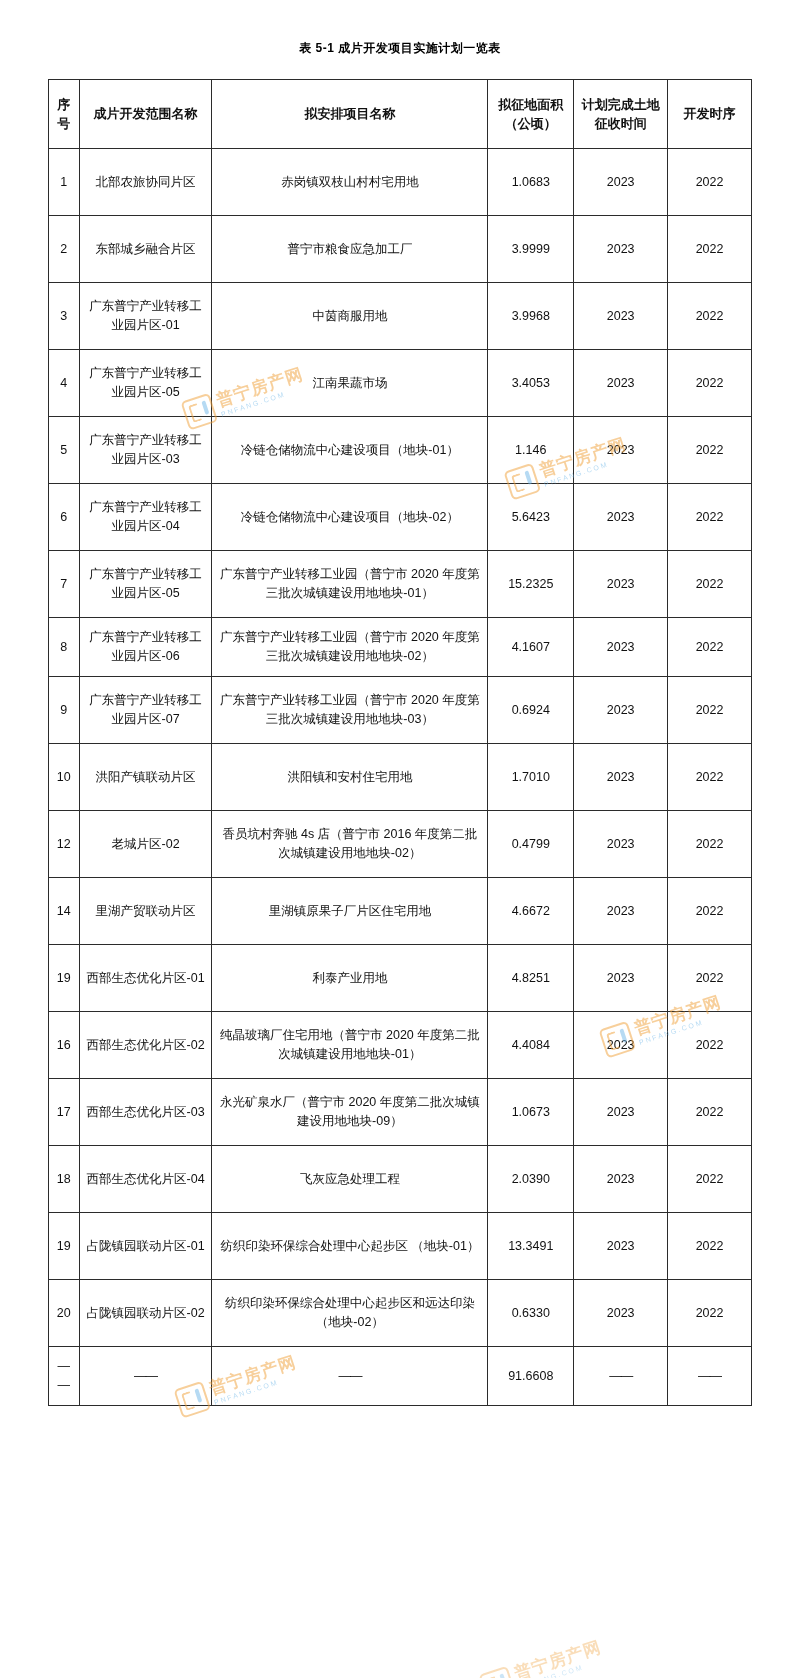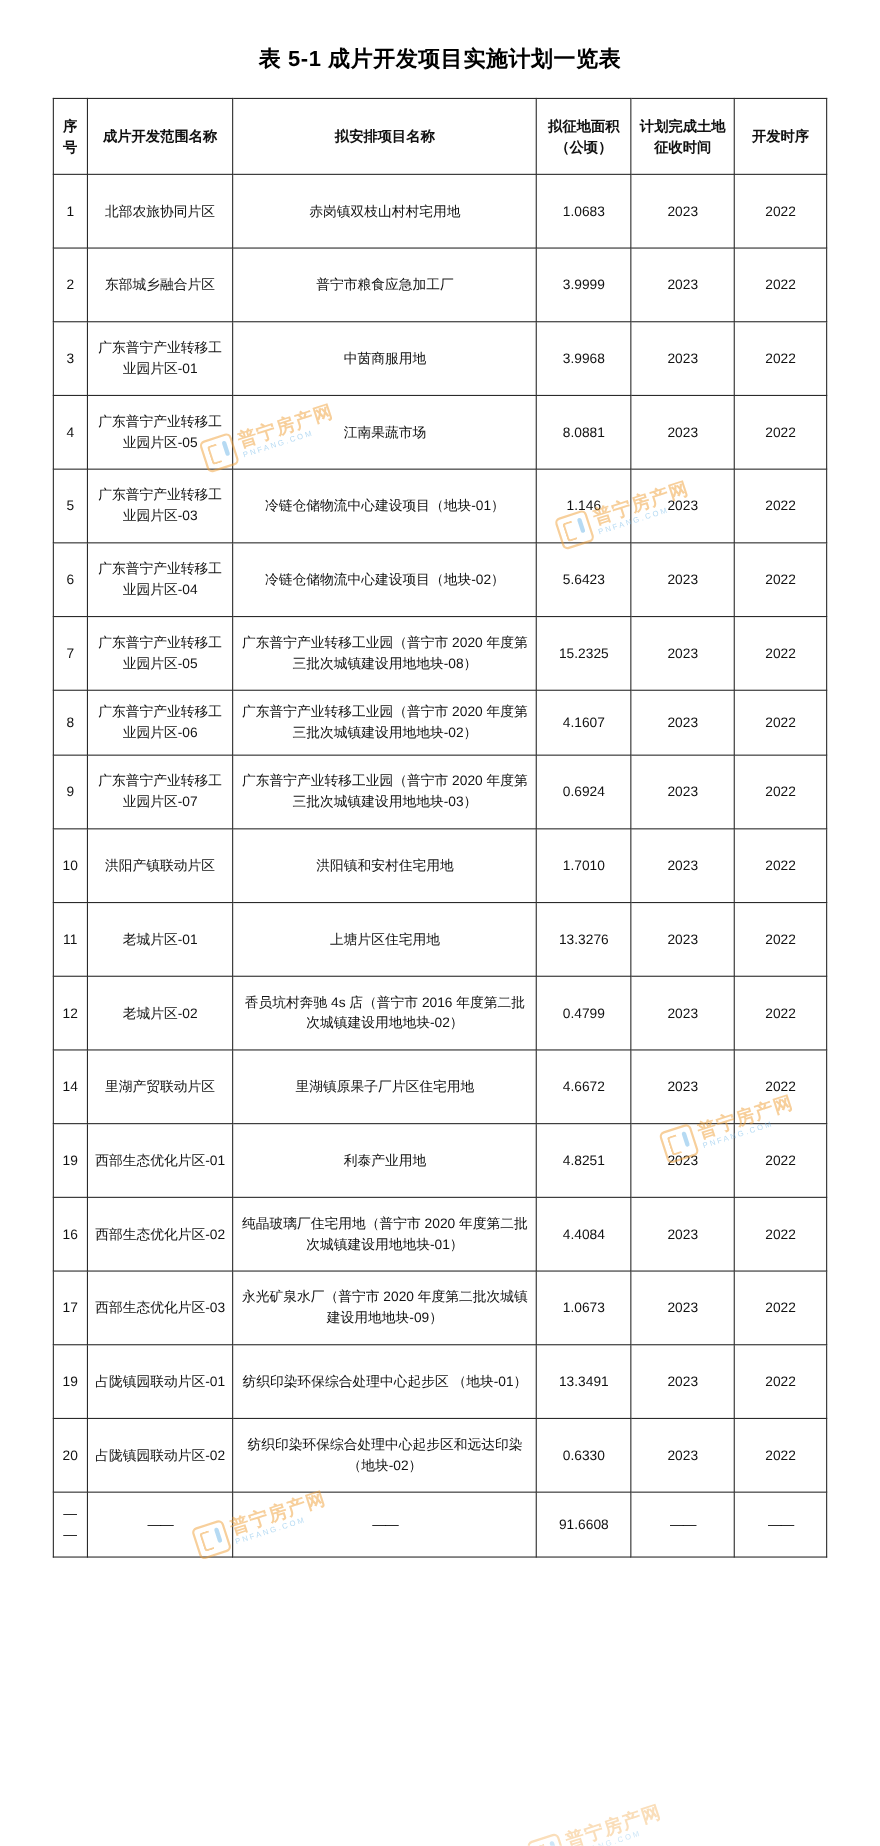--- a/index.html
+++ b/index.html
@@ -17,21 +17,21 @@
   }
   .page {
     position: relative;
     width: 800px;
     min-height: 1678px;
     box-sizing: border-box;
     padding: 30px 24px 24px 24px;
   }
   .doc-title {
     text-align: center;
-    font-size: 20px;
+    font-size: 12px;
     font-weight: bold;
     letter-spacing: 0.5px;
     margin: 10px 0 22px 0;
     color: #000;
   }
   table.plan {
     border-collapse: collapse;
     width: 704px;
     margin: 0 auto;
     table-layout: fixed;
@@ -194,21 +194,21 @@
         <td class="proj">中茵商服用地</td>
         <td>3.9968</td>
         <td>2023</td>
         <td>2022</td>
       </tr>
 
       <tr class="r-tall">
         <td class="idx">4</td>
         <td class="zone">广东普宁产业转移工业园片区-05</td>
         <td class="proj">江南果蔬市场</td>
-        <td>8.0881</td>
+        <td>3.4053</td>
         <td>2023</td>
         <td>2022</td>
       </tr>
 
       <tr class="r-tall">
         <td class="idx">5</td>
         <td class="zone">广东普宁产业转移工业园片区-03</td>
         <td class="proj">冷链仓储物流中心建设项目（地块-01）</td>
         <td>1.146</td>
         <td>2023</td>
@@ -220,21 +220,21 @@
         <td class="zone">广东普宁产业转移工业园片区-04</td>
         <td class="proj">冷链仓储物流中心建设项目（地块-02）</td>
         <td>5.6423</td>
         <td>2023</td>
         <td>2022</td>
       </tr>
 
       <tr class="r-tall">
         <td class="idx">7</td>
         <td class="zone">广东普宁产业转移工业园片区-05</td>
-        <td class="proj">广东普宁产业转移工业园（普宁市 2020 年度第三批次城镇建设用地地块-08）</td>
+        <td class="proj">广东普宁产业转移工业园（普宁市 2020 年度第三批次城镇建设用地地块-01）</td>
         <td>15.2325</td>
         <td>2023</td>
         <td>2022</td>
       </tr>
 
       <tr class="r-short">
         <td class="idx">8</td>
         <td class="zone">广东普宁产业转移工业园片区-06</td>
         <td class="proj">广东普宁产业转移工业园（普宁市 2020 年度第三批次城镇建设用地地块-02）</td>
         <td>4.1607</td>
@@ -253,28 +253,20 @@
 
       <tr class="r-tall">
         <td class="idx">10</td>
         <td class="zone">洪阳产镇联动片区</td>
         <td class="proj">洪阳镇和安村住宅用地</td>
         <td>1.7010</td>
         <td>2023</td>
         <td>2022</td>
       </tr>
 
-      <tr class="r-tall">
-        <td class="idx">11</td>
-        <td class="zone">老城片区-01</td>
-        <td class="proj">上塘片区住宅用地</td>
-        <td>13.3276</td>
-        <td>2023</td>
-        <td>2022</td>
-      </tr>
 
       <tr class="r-tall">
         <td class="idx">12</td>
         <td class="zone">老城片区-02</td>
         <td class="proj">香员坑村奔驰 4s 店（普宁市 2016 年度第二批次城镇建设用地地块-02）</td>
         <td>0.4799</td>
         <td>2023</td>
         <td>2022</td>
       </tr>
 
@@ -308,20 +300,28 @@
 
       <tr class="r-tall">
         <td class="idx">17</td>
         <td class="zone">西部生态优化片区-03</td>
         <td class="proj">永光矿泉水厂（普宁市 2020 年度第二批次城镇建设用地地块-09）</td>
         <td>1.0673</td>
         <td>2023</td>
         <td>2022</td>
       </tr>
 
+      <tr class="r-tall">
+        <td class="idx">18</td>
+        <td class="zone">西部生态优化片区-04</td>
+        <td class="proj">飞灰应急处理工程</td>
+        <td>2.0390</td>
+        <td>2023</td>
+        <td>2022</td>
+      </tr>
 
       <tr class="r-tall">
         <td class="idx">19</td>
         <td class="zone">占陇镇园联动片区-01</td>
         <td class="proj">纺织印染环保综合处理中心起步区 （地块-01）</td>
         <td>13.3491</td>
         <td>2023</td>
         <td>2022</td>
       </tr>
 

